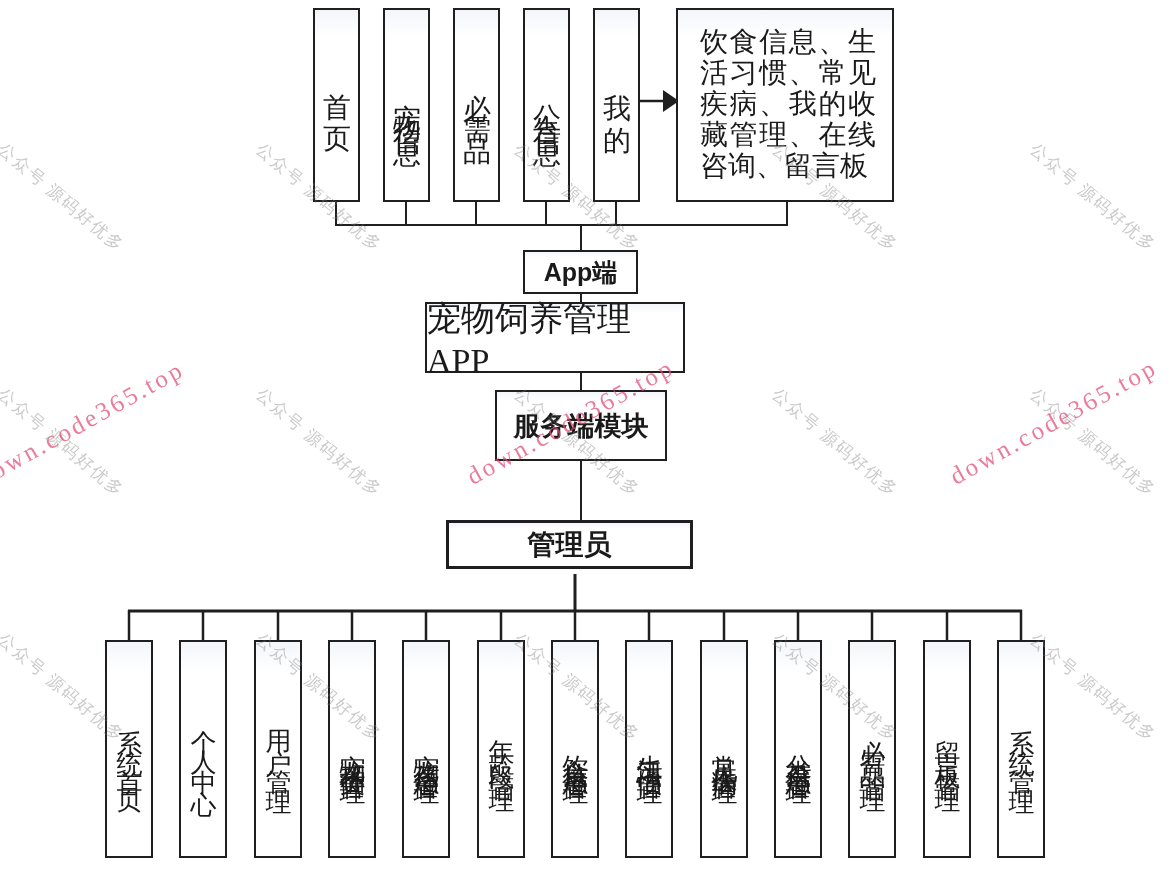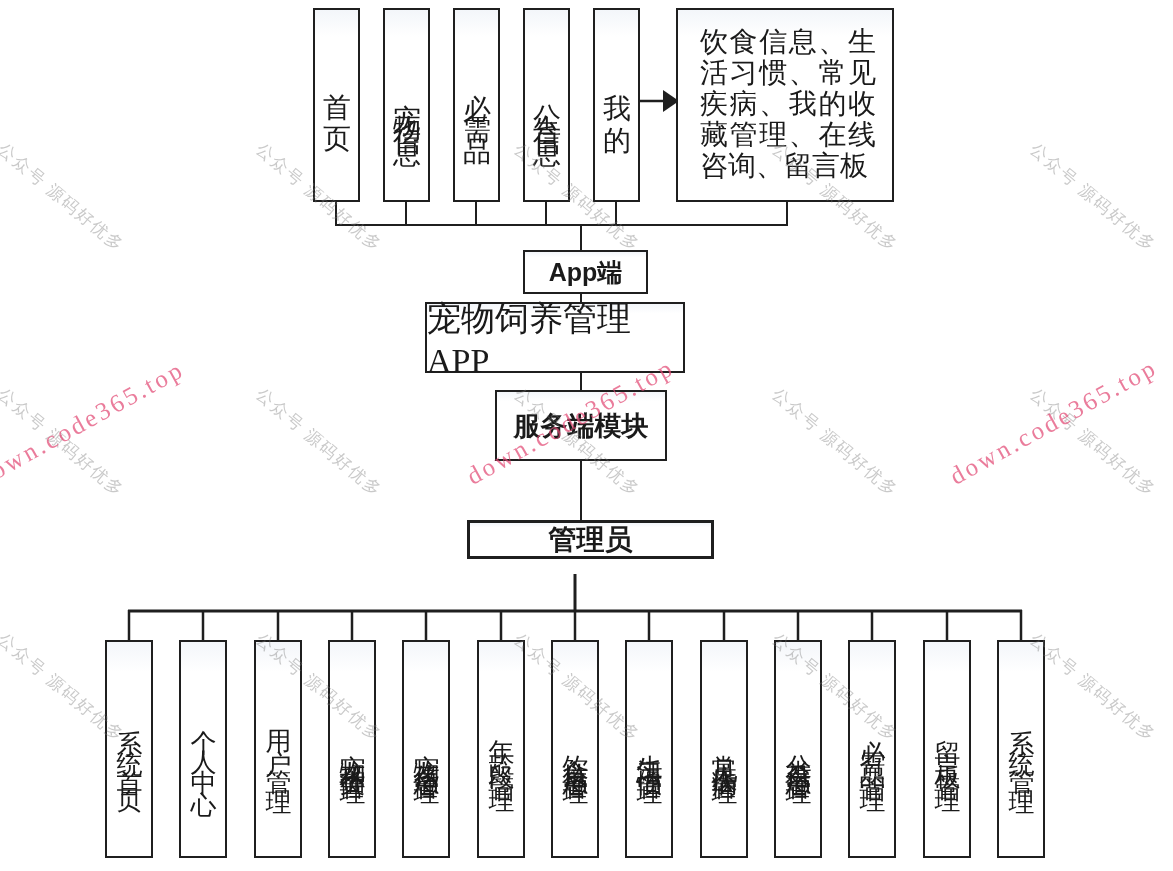--- a/index.html
+++ b/index.html
@@ -30,26 +30,26 @@
   
   .detail-box{
     left:676px;top:8px;width:218px;height:194px;
     align-items:flex-start;justify-content:flex-start;
   }
   .detail-box span{
     display:block;padding:16px 16px 0 22px;
     font-size:28px;line-height:31px;text-align:justify;
   }
   
-  .app-box{left:523px;top:250px;width:125px;height:44px;
+  .app-box{left:523px;top:250px;width:115px;height:44px;
     font-family:"Liberation Sans","DejaVu Sans",sans-serif;font-size:25px;font-weight:bold;}
   .root-box{left:425px;top:302px;width:260px;height:71px;font-size:34px;}
   .server-box{left:495px;top:390px;width:172px;height:71px;
     font-family:"Liberation Sans","DejaVu Sans",sans-serif;font-size:27px;font-weight:bold;align-items:center;}
-  .admin-box{left:467px;top:520px;width:247px;height:39px;border-width:3px;
+  .admin-box{left:446px;top:520px;width:247px;height:49px;border-width:3px;
     font-family:"Liberation Sans","DejaVu Sans",sans-serif;font-size:28px;font-weight:600;}
   
   .wm{position:absolute;z-index:3;white-space:nowrap;pointer-events:none;transform-origin:0 0;}
   .wm-gray{
     font-size:17px;letter-spacing:2px;color:rgba(120,120,120,0.40);
     transform:rotate(40deg);
   }
   .wm-red{
     font-size:25px;letter-spacing:3px;color:rgba(226,74,116,0.72);
     transform:rotate(-29deg);font-family:"Liberation Serif","DejaVu Serif",serif;

